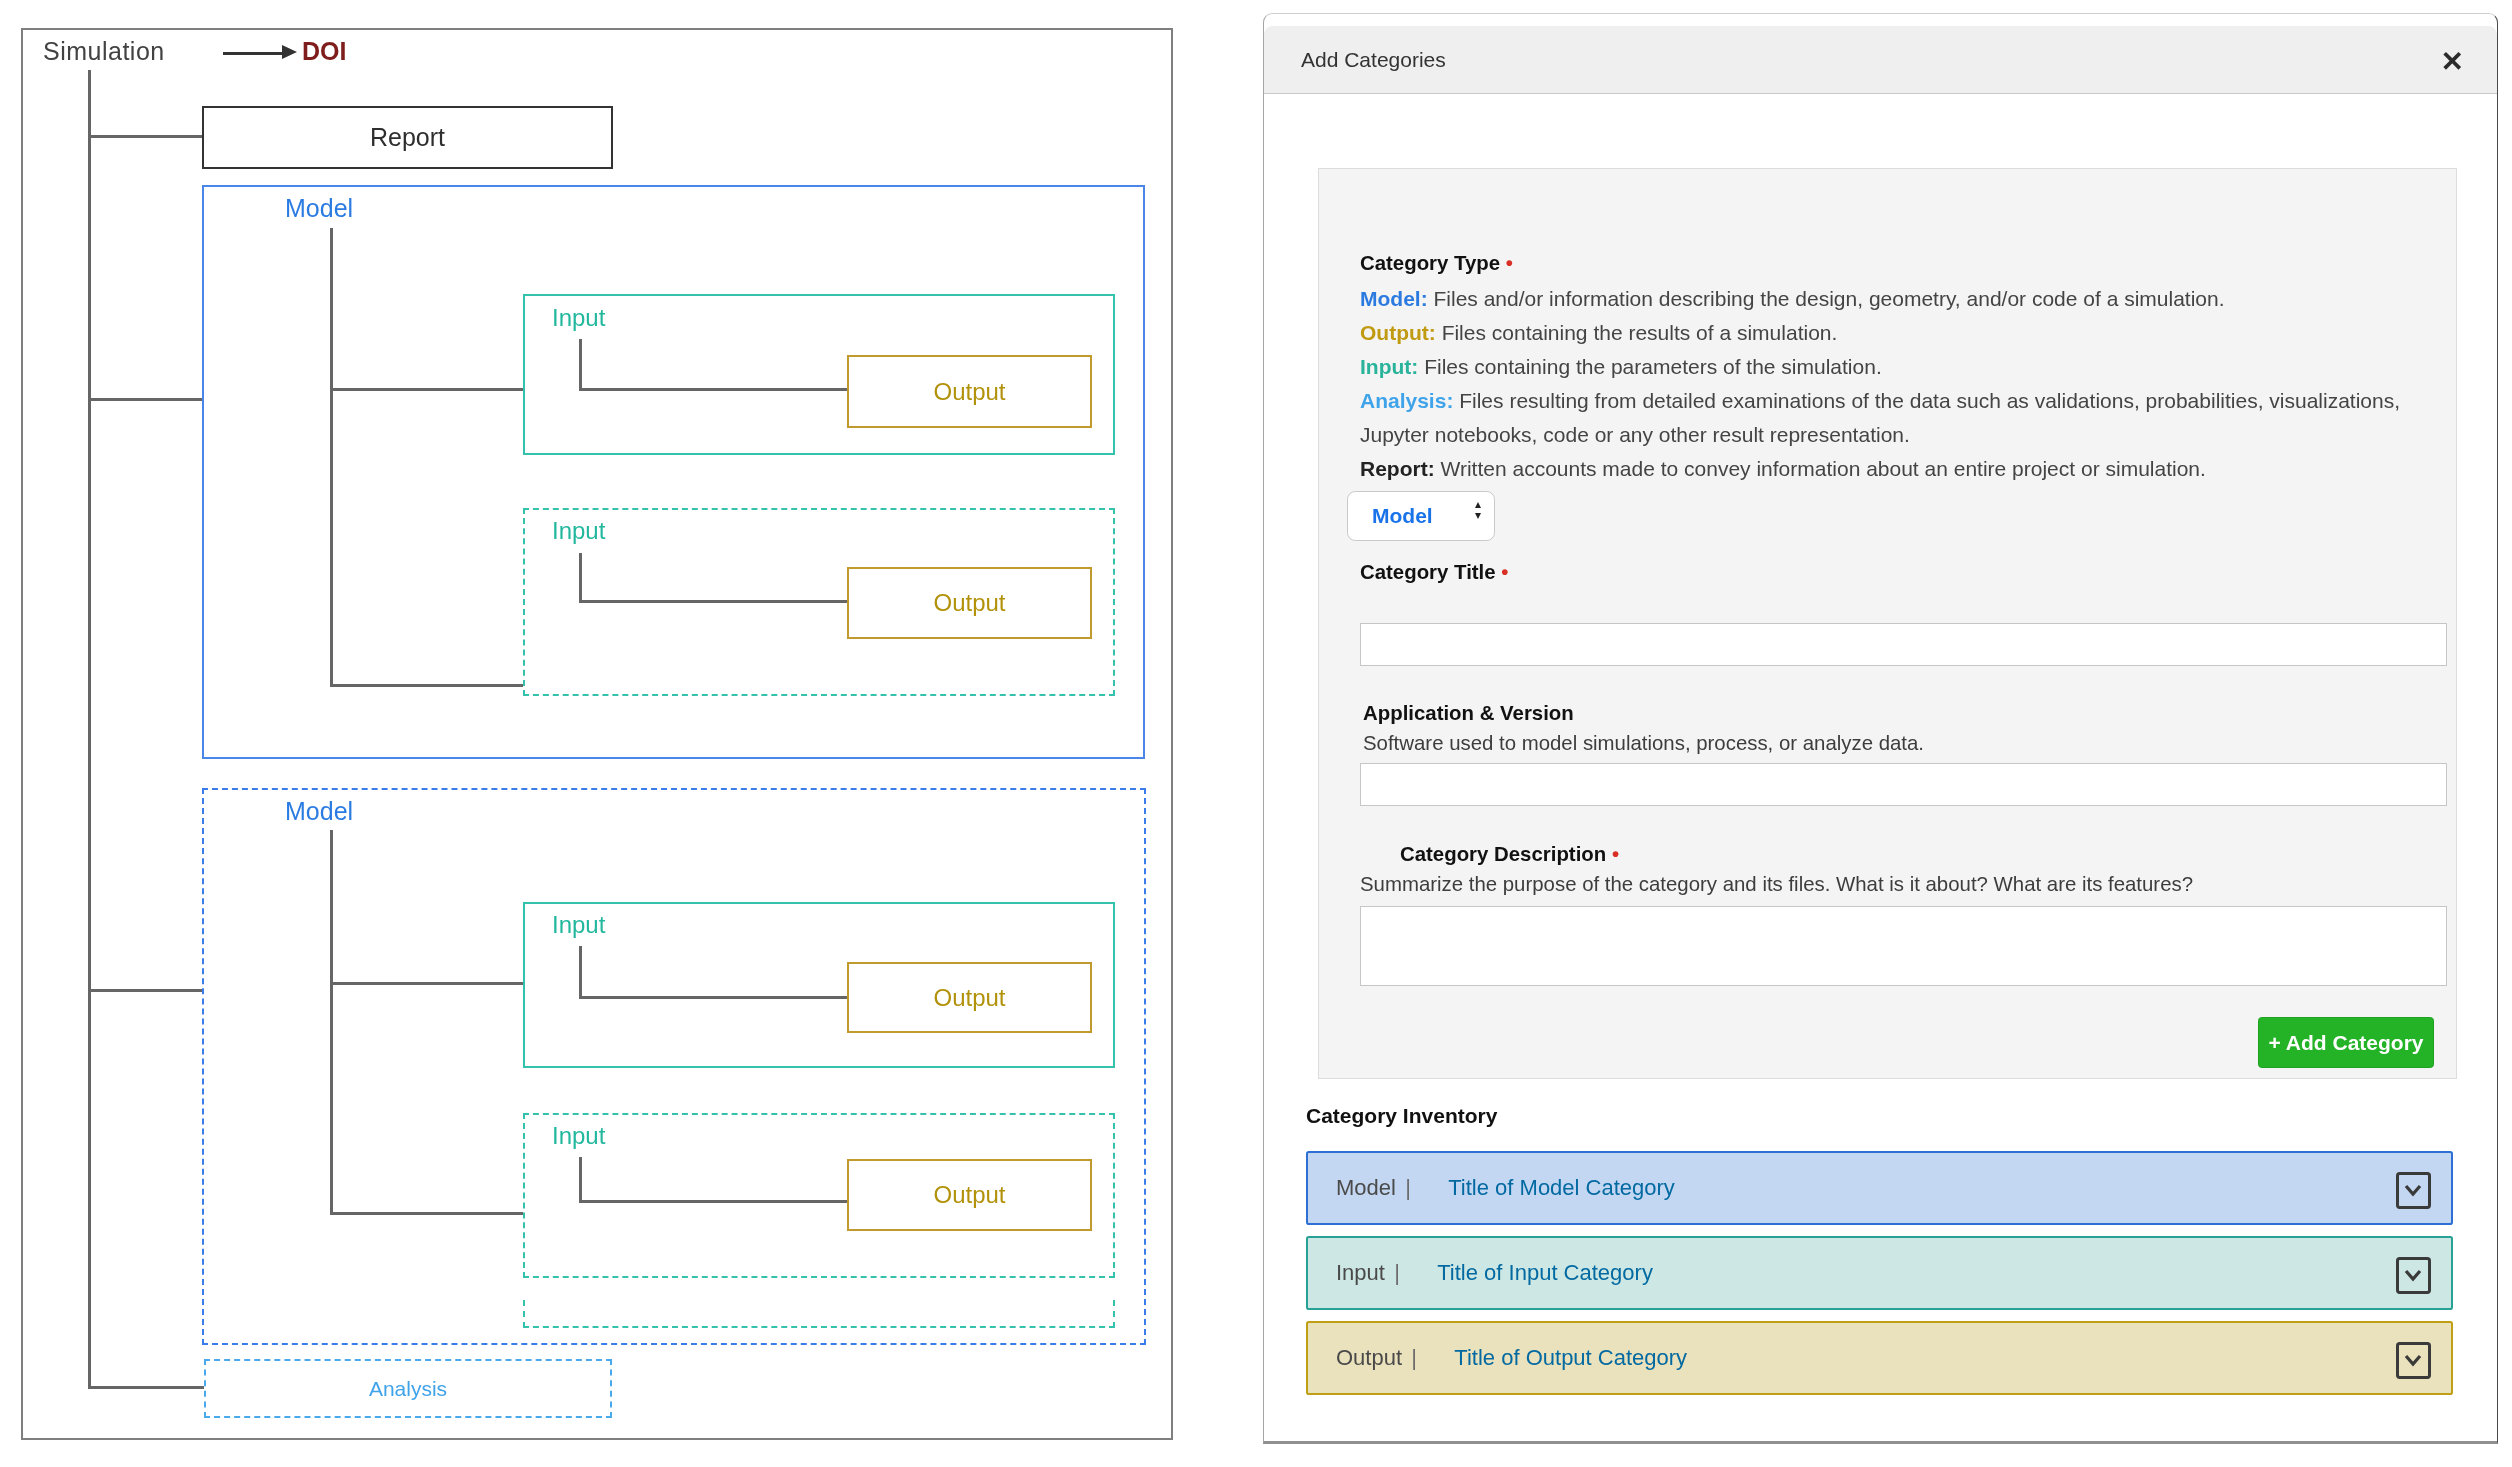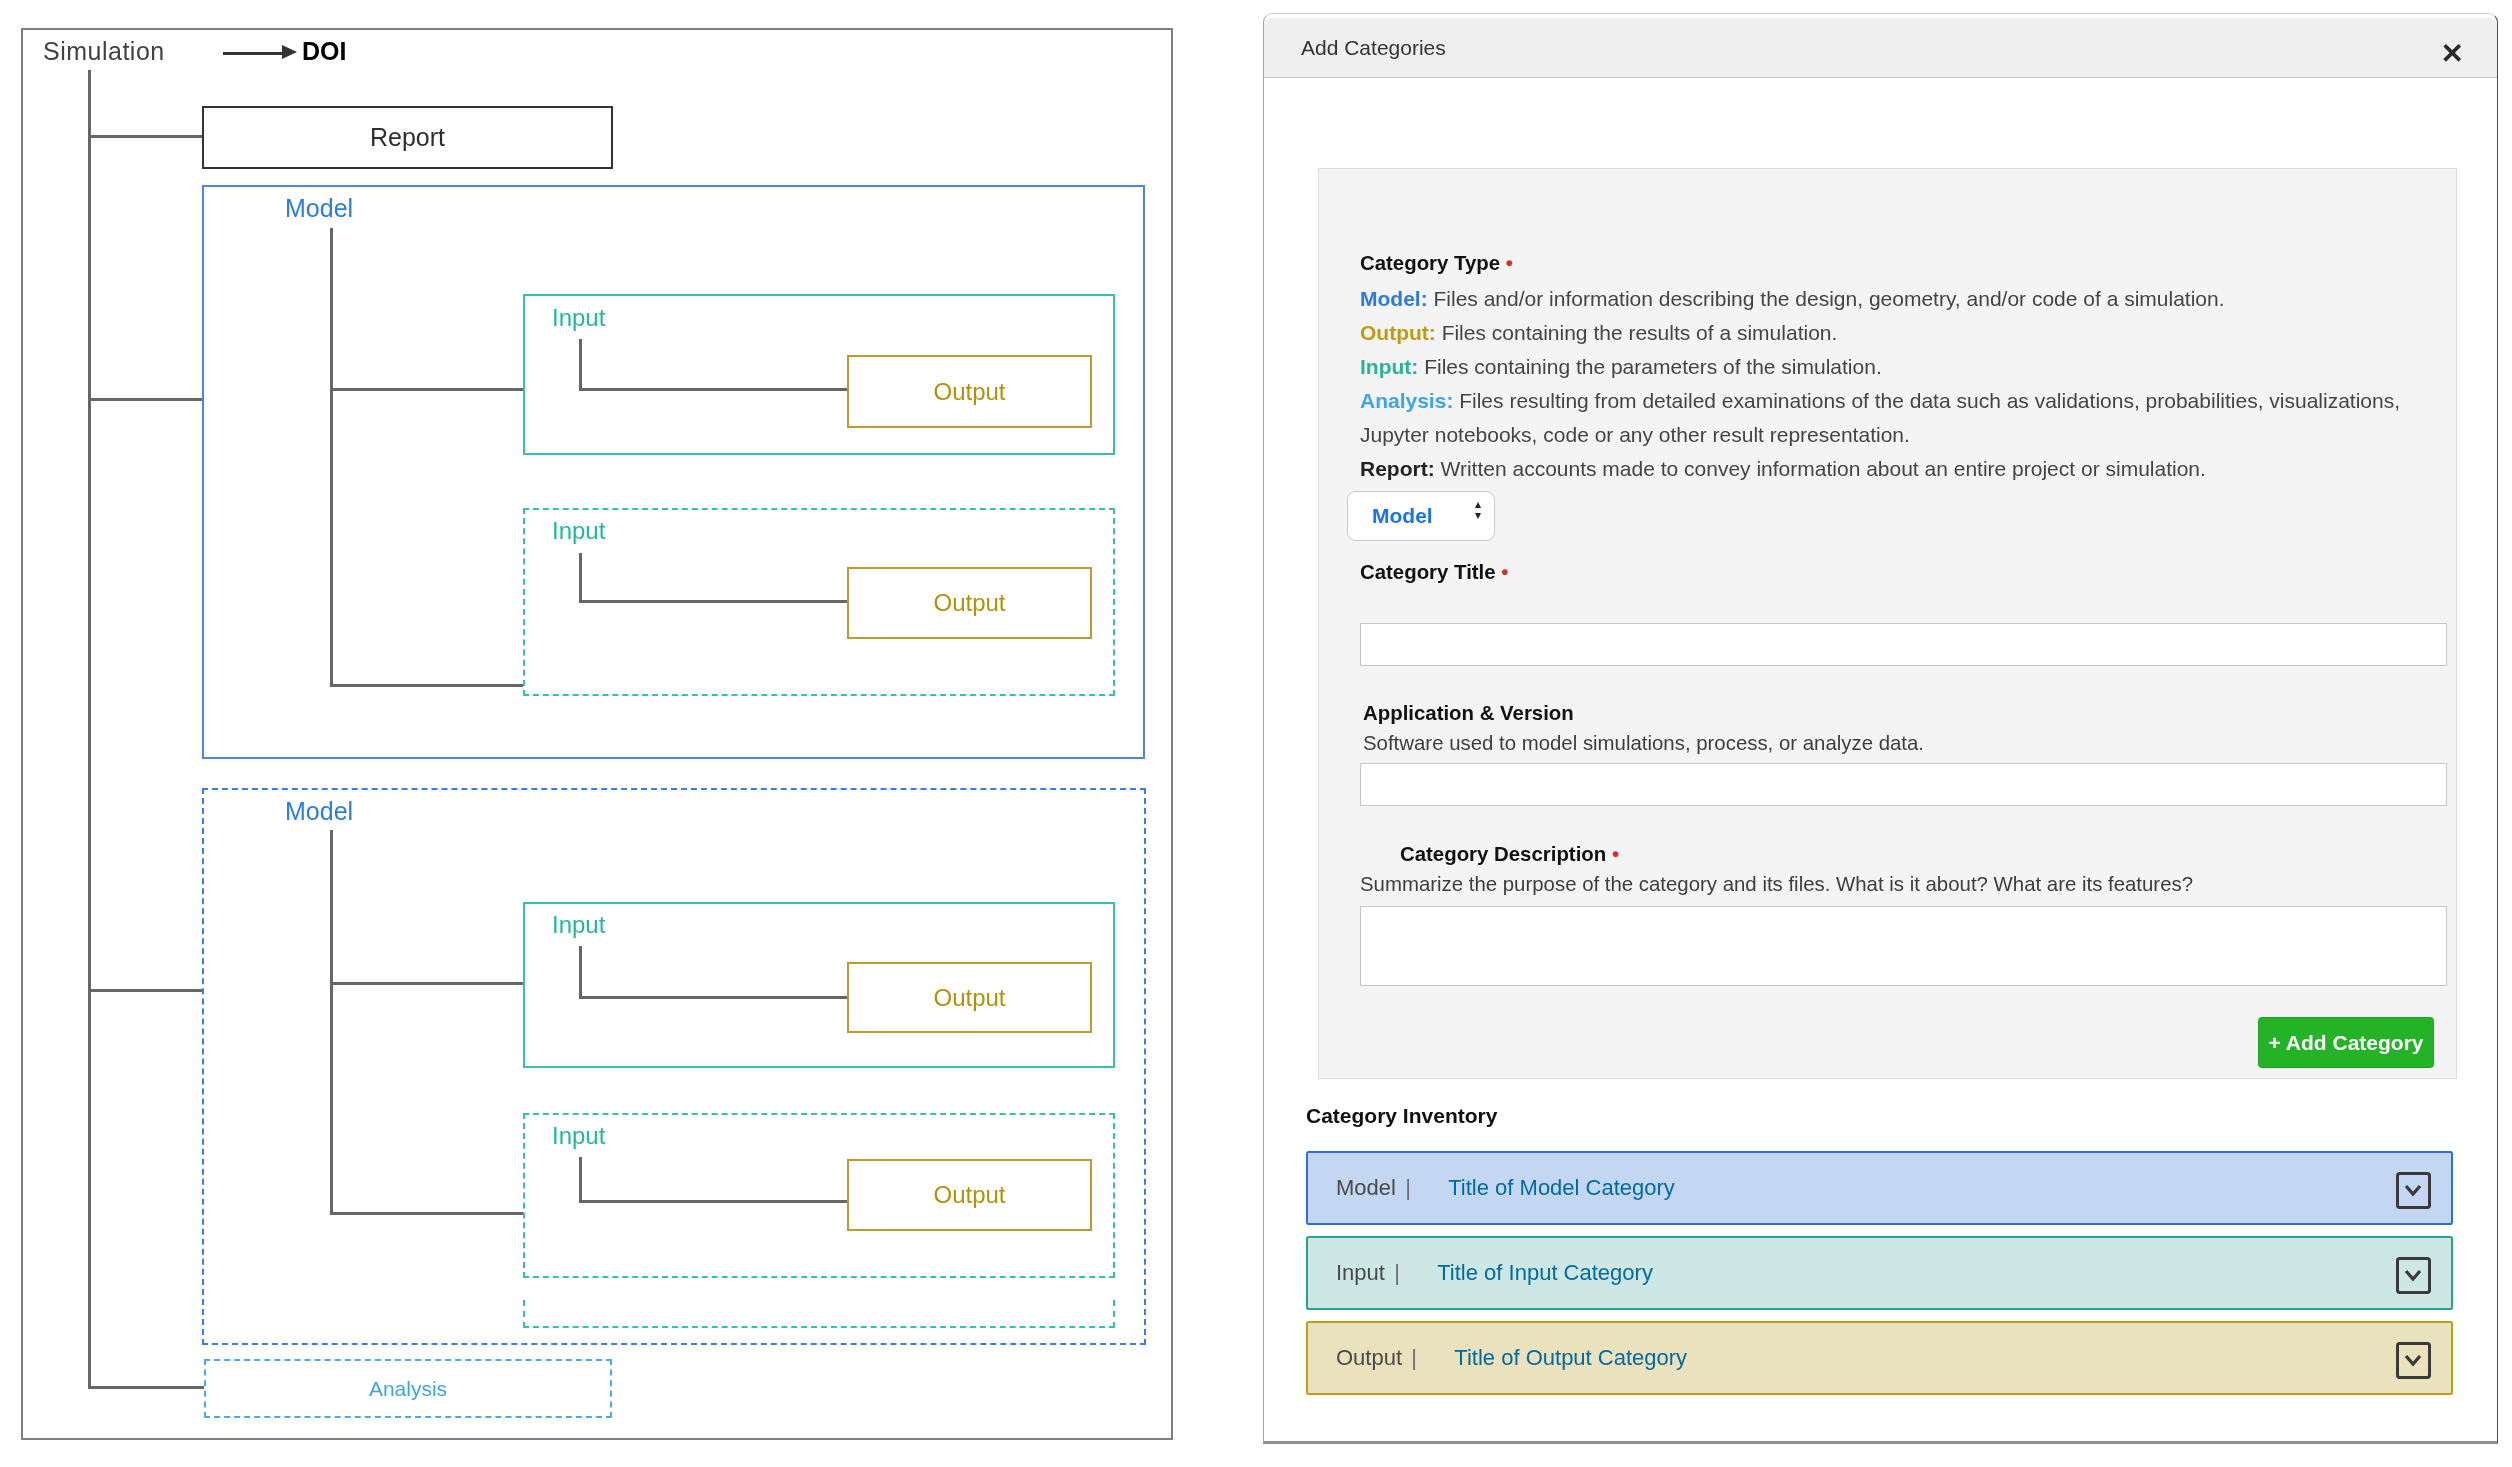--- a/index.html
+++ b/index.html
@@ -5,21 +5,21 @@
   * { margin:0; padding:0; box-sizing:border-box; }
   html,body { width:2512px; height:1467px; background:#ffffff;
     font-family:"Liberation Sans", sans-serif; overflow:hidden; }
   .abs { position:absolute; }
 
   
   #diagram { position:absolute; left:0; top:0; width:1231px; height:1467px; }
   .outer-box { left:21px; top:28px; width:1152px; height:1412px; border:2.8px solid #7f7f7f; }
   .line { background:#666; }
   .sim-label { left:43px; top:37px; font-size:25px; color:#424242; letter-spacing:0.5px; }
-  .doi-label { left:302px; top:37px; font-size:25px; font-weight:600; color:#000000; }
+  .doi-label { left:302px; top:37px; font-size:25px; font-weight:600; color:#7f1d1d; }
   .arrow-line { left:223px; top:52px; width:61px; height:2.8px; background:#333; }
   .arrow-head { left:282px; top:45px; width:0; height:0; border-left:15px solid #333;
     border-top:7.4px solid transparent; border-bottom:7.4px solid transparent; }
 
   .report-box { left:202px; top:106px; width:411px; height:63px; border:2.8px solid #333;
     display:flex; align-items:center; justify-content:center; font-size:25px; color:#2e2e2e; }
 
   .model-box { border:2.8px solid #4a86e8; }
   .model-box.dashed { border-style:dashed; border-color:#3b7de8; }
   .model-label { font-size:25px; color:#2b7ce2; }
@@ -30,21 +30,21 @@
     justify-content:center; font-size:24px; color:#b2920b; background:#fff; }
   .hint-box { left:523px; top:1300px; width:592px; height:28px;
     border:2.8px dashed #35c2ad; border-top:none; }
   .analysis-box { left:204px; top:1359px; width:408px; height:59px; border:2.8px dashed #49a9ea;
     display:flex; align-items:center; justify-content:center; font-size:21px; color:#3fa3ea; }
 
   
   #modal { position:absolute; left:1263px; top:13px; width:1235px; height:1431px; background:#fff;
     border-left:0.9px solid #a5a5a5; border-right:1.9px solid #4a4a4a; border-bottom:3.7px solid #909090;
     border-top:0.9px solid #cfcfcf; border-radius:9.3px 9.3px 0 0; }
-  .modal-header { position:absolute; left:0; top:4px; width:100%; height:60px; background:#efefef;
+  .modal-header { position:absolute; left:0; top:12px; width:100%; height:68px; background:#efefef;
     border-bottom:0.9px solid #c9c9c9; border-radius:8.3px 8.3px 0 0;
     display:flex; align-items:center; }
   .modal-title { margin-left:37px; font-size:21px; color:#333; }
   .modal-close { position:absolute; right:33px; top:22px; font-size:28px; font-weight:bold;
     color:#2b2b2b; cursor:pointer; line-height:1; }
 
   .form-panel { position:absolute; left:54px; top:154px; width:1139px; height:911px;
     background:#f4f4f4; border:0.9px solid #dcdcdc; }
   .required-note { position:absolute; left:0; top:37px; width:100%; text-align:center;
     font-size:20.4px; color:#222; }

